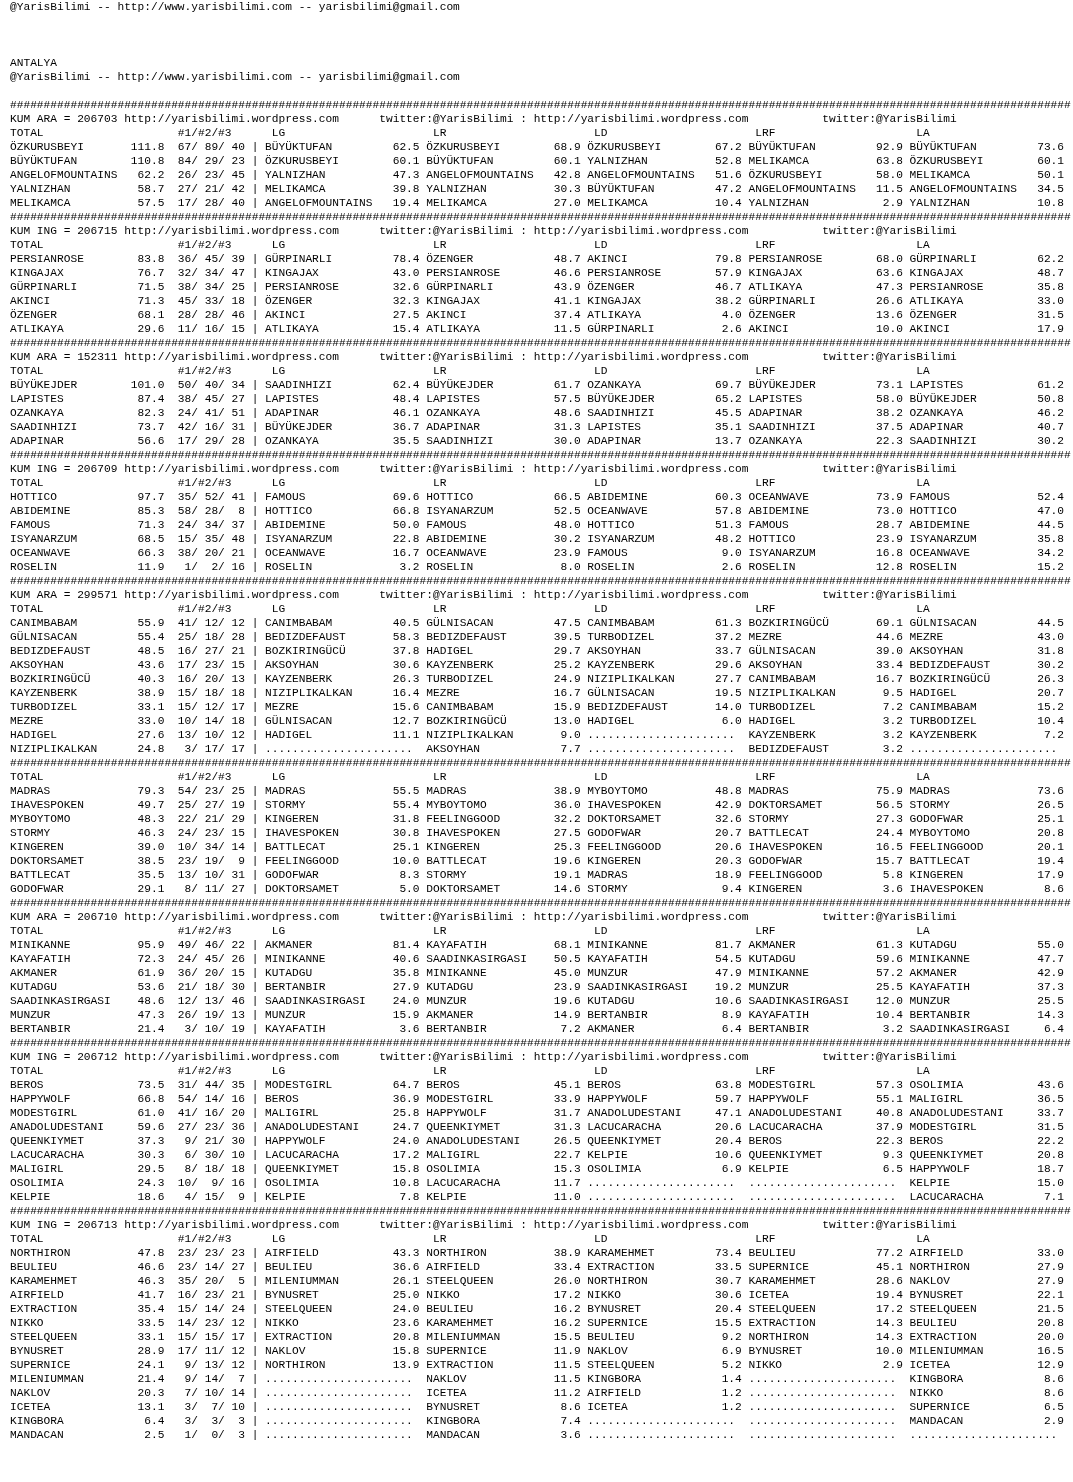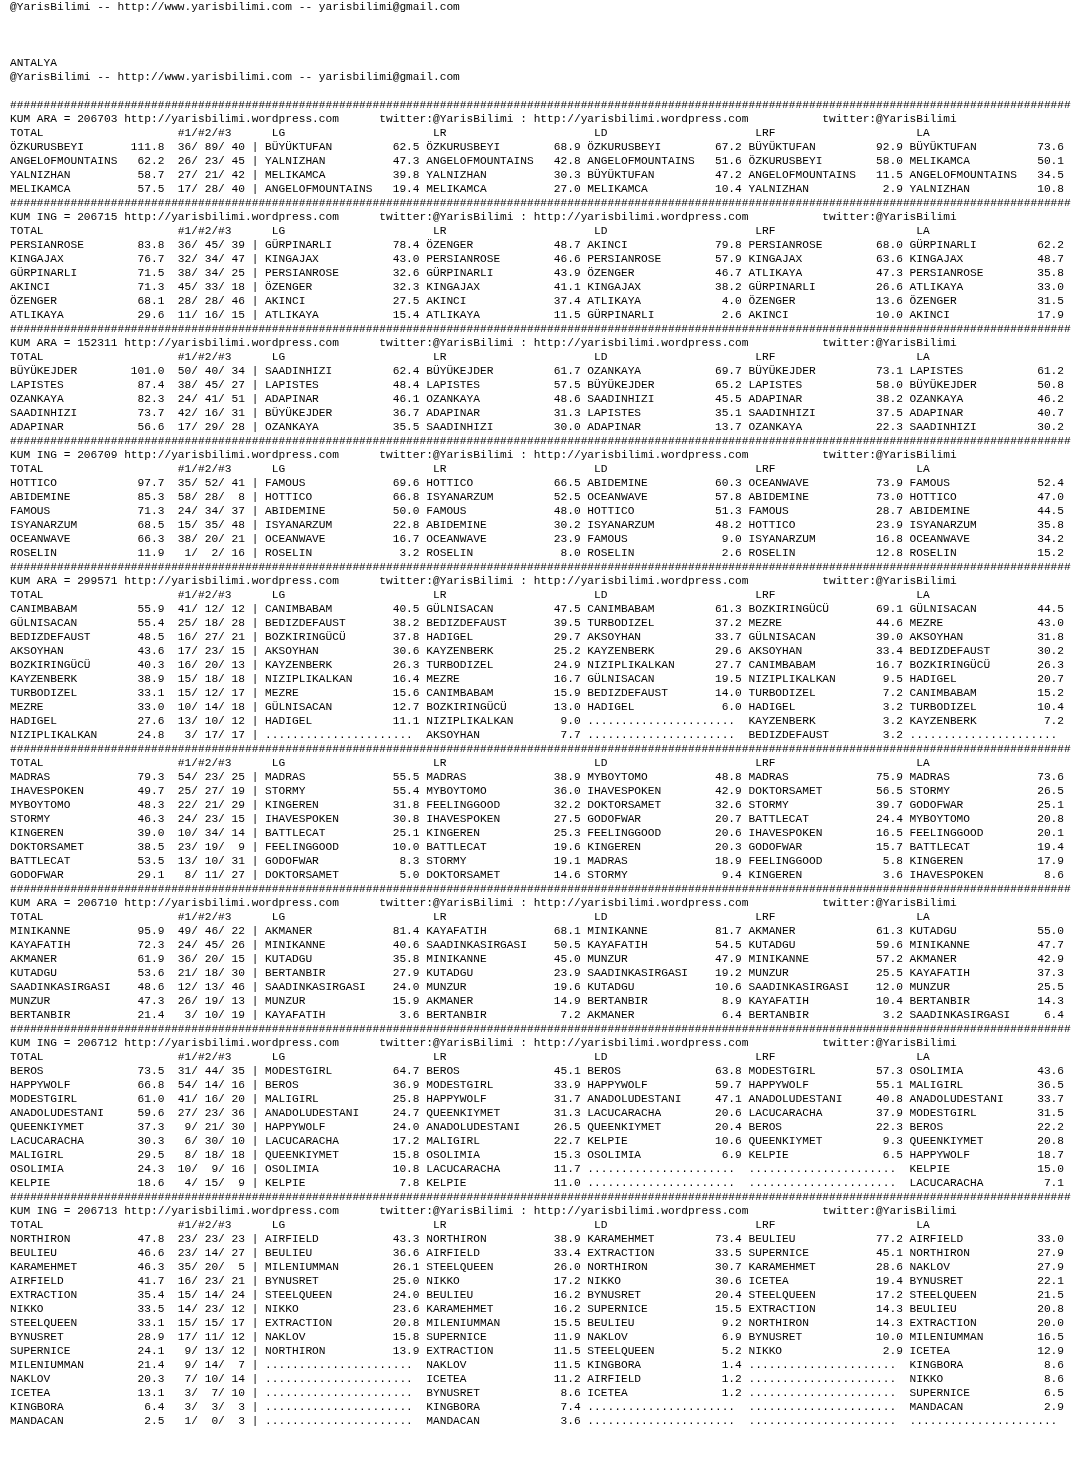--- a/index.html
+++ b/index.html
@@ -34,21 +34,22 @@
   <div class="ln"></div>
   <div class="ln"></div>
   <div class="ln">ANTALYA</div>
   <div class="ln">@YarisBilimi -- http://www.yarisbilimi.com -- yarisbilimi@gmail.com</div>
   <div class="ln"></div>
   <div id="sections">
       <section>
         <div class="ln">##############################################################################################################################################################</div>
         <div class="ln">KUM ARA = 206703 http://yarisbilimi.wordpress.com      twitter:@YarisBilimi : http://yarisbilimi.wordpress.com           twitter:@YarisBilimi</div>
         <div class="ln">TOTAL                    #1/#2/#3      LG                      LR                      LD                      LRF                     LA</div>
-        <div class="ln">ÖZKURUSBEYI       111.8  36/ 89/ 40 | BÜYÜKTUFAN         62.5 ÖZKURUSBEYI        68.9 ÖZKURUSBEYI        67.2 BÜYÜKTUFAN         92.9 BÜYÜKTUFAN         73.6 </div>
+        <div class="ln">ÖZKURUSBEYI       111.8  67/ 89/ 40 | BÜYÜKTUFAN         62.5 ÖZKURUSBEYI        68.9 ÖZKURUSBEYI        67.2 BÜYÜKTUFAN         92.9 BÜYÜKTUFAN         73.6 </div>
+        <div class="ln">BÜYÜKTUFAN        110.8  84/ 29/ 23 | ÖZKURUSBEYI        60.1 BÜYÜKTUFAN         60.1 YALNIZHAN          52.8 MELIKAMCA          63.8 ÖZKURUSBEYI        60.1 </div>
         <div class="ln">ANGELOFMOUNTAINS   62.2  26/ 23/ 45 | YALNIZHAN          47.3 ANGELOFMOUNTAINS   42.8 ANGELOFMOUNTAINS   51.6 ÖZKURUSBEYI        58.0 MELIKAMCA          50.1 </div>
         <div class="ln">YALNIZHAN          58.7  27/ 21/ 42 | MELIKAMCA          39.8 YALNIZHAN          30.3 BÜYÜKTUFAN         47.2 ANGELOFMOUNTAINS   11.5 ANGELOFMOUNTAINS   34.5 </div>
         <div class="ln">MELIKAMCA          57.5  17/ 28/ 40 | ANGELOFMOUNTAINS   19.4 MELIKAMCA          27.0 MELIKAMCA          10.4 YALNIZHAN           2.9 YALNIZHAN          10.8 </div>
       </section>
       <section>
         <div class="ln">##############################################################################################################################################################</div>
         <div class="ln">KUM ING = 206715 http://yarisbilimi.wordpress.com      twitter:@YarisBilimi : http://yarisbilimi.wordpress.com           twitter:@YarisBilimi</div>
         <div class="ln">TOTAL                    #1/#2/#3      LG                      LR                      LD                      LRF                     LA</div>
         <div class="ln">PERSIANROSE        83.8  36/ 45/ 39 | GÜRPINARLI         78.4 ÖZENGER            48.7 AKINCI             79.8 PERSIANROSE        68.0 GÜRPINARLI         62.2 </div>
         <div class="ln">KINGAJAX           76.7  32/ 34/ 47 | KINGAJAX           43.0 PERSIANROSE        46.6 PERSIANROSE        57.9 KINGAJAX           63.6 KINGAJAX           48.7 </div>
@@ -76,40 +77,40 @@
         <div class="ln">FAMOUS             71.3  24/ 34/ 37 | ABIDEMINE          50.0 FAMOUS             48.0 HOTTICO            51.3 FAMOUS             28.7 ABIDEMINE          44.5 </div>
         <div class="ln">ISYANARZUM         68.5  15/ 35/ 48 | ISYANARZUM         22.8 ABIDEMINE          30.2 ISYANARZUM         48.2 HOTTICO            23.9 ISYANARZUM         35.8 </div>
         <div class="ln">OCEANWAVE          66.3  38/ 20/ 21 | OCEANWAVE          16.7 OCEANWAVE          23.9 FAMOUS              9.0 ISYANARZUM         16.8 OCEANWAVE          34.2 </div>
         <div class="ln">ROSELIN            11.9   1/  2/ 16 | ROSELIN             3.2 ROSELIN             8.0 ROSELIN             2.6 ROSELIN            12.8 ROSELIN            15.2 </div>
       </section>
       <section>
         <div class="ln">##############################################################################################################################################################</div>
         <div class="ln">KUM ARA = 299571 http://yarisbilimi.wordpress.com      twitter:@YarisBilimi : http://yarisbilimi.wordpress.com           twitter:@YarisBilimi</div>
         <div class="ln">TOTAL                    #1/#2/#3      LG                      LR                      LD                      LRF                     LA</div>
         <div class="ln">CANIMBABAM         55.9  41/ 12/ 12 | CANIMBABAM         40.5 GÜLNISACAN         47.5 CANIMBABAM         61.3 BOZKIRINGÜCÜ       69.1 GÜLNISACAN         44.5 </div>
-        <div class="ln">GÜLNISACAN         55.4  25/ 18/ 28 | BEDIZDEFAUST       38.2 BEDIZDEFAUST       39.5 TURBODIZEL         37.2 MEZRE              44.6 MEZRE              43.0 </div>
+        <div class="ln">GÜLNISACAN         55.4  25/ 18/ 28 | BEDIZDEFAUST       58.3 BEDIZDEFAUST       39.5 TURBODIZEL         37.2 MEZRE              44.6 MEZRE              43.0 </div>
         <div class="ln">BEDIZDEFAUST       48.5  16/ 27/ 21 | BOZKIRINGÜCÜ       37.8 HADIGEL            29.7 AKSOYHAN           33.7 GÜLNISACAN         39.0 AKSOYHAN           31.8 </div>
         <div class="ln">AKSOYHAN           43.6  17/ 23/ 15 | AKSOYHAN           30.6 KAYZENBERK         25.2 KAYZENBERK         29.6 AKSOYHAN           33.4 BEDIZDEFAUST       30.2 </div>
         <div class="ln">BOZKIRINGÜCÜ       40.3  16/ 20/ 13 | KAYZENBERK         26.3 TURBODIZEL         24.9 NIZIPLIKALKAN      27.7 CANIMBABAM         16.7 BOZKIRINGÜCÜ       26.3 </div>
         <div class="ln">KAYZENBERK         38.9  15/ 18/ 18 | NIZIPLIKALKAN      16.4 MEZRE              16.7 GÜLNISACAN         19.5 NIZIPLIKALKAN       9.5 HADIGEL            20.7 </div>
         <div class="ln">TURBODIZEL         33.1  15/ 12/ 17 | MEZRE              15.6 CANIMBABAM         15.9 BEDIZDEFAUST       14.0 TURBODIZEL          7.2 CANIMBABAM         15.2 </div>
         <div class="ln">MEZRE              33.0  10/ 14/ 18 | GÜLNISACAN         12.7 BOZKIRINGÜCÜ       13.0 HADIGEL             6.0 HADIGEL             3.2 TURBODIZEL         10.4 </div>
         <div class="ln">HADIGEL            27.6  13/ 10/ 12 | HADIGEL            11.1 NIZIPLIKALKAN       9.0 ......................  KAYZENBERK          3.2 KAYZENBERK          7.2 </div>
         <div class="ln">NIZIPLIKALKAN      24.8   3/ 17/ 17 | ......................  AKSOYHAN            7.7 ......................  BEDIZDEFAUST        3.2 ......................  </div>
       </section>
       <section>
         <div class="ln">##############################################################################################################################################################</div>
         <div class="ln">TOTAL                    #1/#2/#3      LG                      LR                      LD                      LRF                     LA</div>
         <div class="ln">MADRAS             79.3  54/ 23/ 25 | MADRAS             55.5 MADRAS             38.9 MYBOYTOMO          48.8 MADRAS             75.9 MADRAS             73.6 </div>
         <div class="ln">IHAVESPOKEN        49.7  25/ 27/ 19 | STORMY             55.4 MYBOYTOMO          36.0 IHAVESPOKEN        42.9 DOKTORSAMET        56.5 STORMY             26.5 </div>
-        <div class="ln">MYBOYTOMO          48.3  22/ 21/ 29 | KINGEREN           31.8 FEELINGGOOD        32.2 DOKTORSAMET        32.6 STORMY             39.7 GODOFWAR           25.1 </div>
+        <div class="ln">MYBOYTOMO          48.3  22/ 21/ 29 | KINGEREN           31.8 FEELINGGOOD        32.2 DOKTORSAMET        32.6 STORMY             27.3 GODOFWAR           25.1 </div>
         <div class="ln">STORMY             46.3  24/ 23/ 15 | IHAVESPOKEN        30.8 IHAVESPOKEN        27.5 GODOFWAR           20.7 BATTLECAT          24.4 MYBOYTOMO          20.8 </div>
         <div class="ln">KINGEREN           39.0  10/ 34/ 14 | BATTLECAT          25.1 KINGEREN           25.3 FEELINGGOOD        20.6 IHAVESPOKEN        16.5 FEELINGGOOD        20.1 </div>
         <div class="ln">DOKTORSAMET        38.5  23/ 19/  9 | FEELINGGOOD        10.0 BATTLECAT          19.6 KINGEREN           20.3 GODOFWAR           15.7 BATTLECAT          19.4 </div>
-        <div class="ln">BATTLECAT          53.5  13/ 10/ 31 | GODOFWAR            8.3 STORMY             19.1 MADRAS             18.9 FEELINGGOOD         5.8 KINGEREN           17.9 </div>
+        <div class="ln">BATTLECAT          35.5  13/ 10/ 31 | GODOFWAR            8.3 STORMY             19.1 MADRAS             18.9 FEELINGGOOD         5.8 KINGEREN           17.9 </div>
         <div class="ln">GODOFWAR           29.1   8/ 11/ 27 | DOKTORSAMET         5.0 DOKTORSAMET        14.6 STORMY              9.4 KINGEREN            3.6 IHAVESPOKEN         8.6 </div>
       </section>
       <section>
         <div class="ln">##############################################################################################################################################################</div>
         <div class="ln">KUM ARA = 206710 http://yarisbilimi.wordpress.com      twitter:@YarisBilimi : http://yarisbilimi.wordpress.com           twitter:@YarisBilimi</div>
         <div class="ln">TOTAL                    #1/#2/#3      LG                      LR                      LD                      LRF                     LA</div>
         <div class="ln">MINIKANNE          95.9  49/ 46/ 22 | AKMANER            81.4 KAYAFATIH          68.1 MINIKANNE          81.7 AKMANER            61.3 KUTADGU            55.0 </div>
         <div class="ln">KAYAFATIH          72.3  24/ 45/ 26 | MINIKANNE          40.6 SAADINKASIRGASI    50.5 KAYAFATIH          54.5 KUTADGU            59.6 MINIKANNE          47.7 </div>
         <div class="ln">AKMANER            61.9  36/ 20/ 15 | KUTADGU            35.8 MINIKANNE          45.0 MUNZUR             47.9 MINIKANNE          57.2 AKMANER            42.9 </div>
         <div class="ln">KUTADGU            53.6  21/ 18/ 30 | BERTANBIR          27.9 KUTADGU            23.9 SAADINKASIRGASI    19.2 MUNZUR             25.5 KAYAFATIH          37.3 </div>

